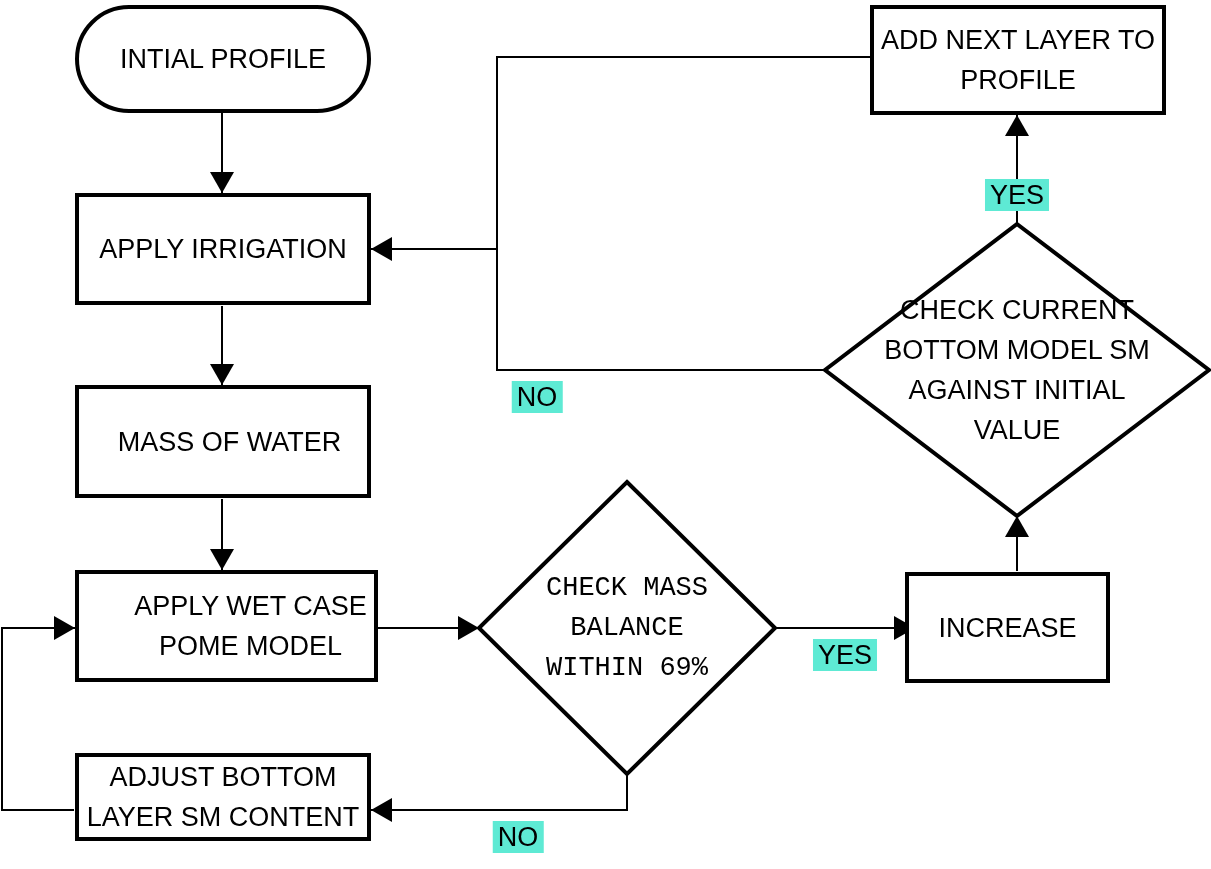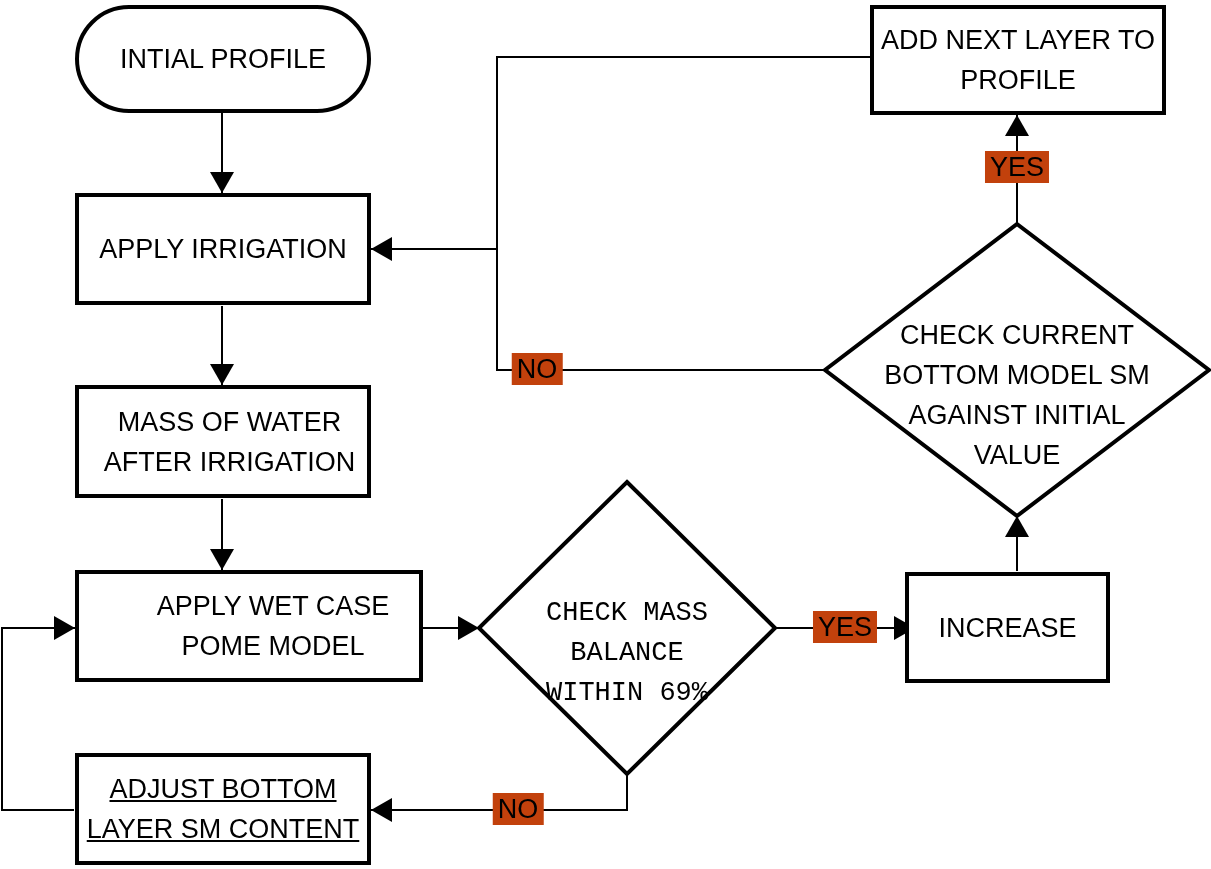--- a/index.html
+++ b/index.html
@@ -43,30 +43,30 @@
   .decision-label {
     position: absolute;
     display: flex;
     flex-direction: column;
     align-items: center;
     justify-content: center;
     text-align: center;
     font-size: 27px;
     line-height: 40px;
     white-space: nowrap;
-    margin-top: 25px;
   }
   .edge-label {
     position: absolute;
     transform: translate(-50%, -50%);
-    background: #c2410c;
+    background: #5eead4;
     padding: 0 5px;
     font-size: 27px;
     line-height: 32px;
     white-space: nowrap;
+    margin-top: 28px;
   }
 </style>
 </head>
 <body>
 
 <div class="canvas">
 
   <svg class="wires" viewBox="0 0 1211 869" xmlns="http://www.w3.org/2000/svg">
     <defs>
       <marker id="arrow" markerUnits="userSpaceOnUse" markerWidth="21" markerHeight="24" viewBox="0 0 21 24" refX="21" refY="12" orient="auto">
@@ -93,29 +93,28 @@
   <div class="node terminator" style="left:75px; top:5px; width:296px; height:108px;">
     <div>INTIAL PROFILE</div>
   </div>
 
   <div class="node" style="left:75px; top:193px; width:296px; height:112px;">
     <div>APPLY IRRIGATION</div>
   </div>
 
   <div class="node" style="left:75px; top:385px; width:296px; height:113px;padding-left:13px;">
     <div>MASS OF WATER</div>
-    <div>AFTER IRRIGATION</div>
   </div>
 
-  <div class="node" style="left:75px; top:570px; width:348px; height:112px;padding-left:48px;">
+  <div class="node" style="left:75px; top:570px; width:303px; height:112px;padding-left:48px;">
     <div>APPLY WET CASE</div>
     <div>POME MODEL</div>
   </div>
 
-  <div class="node" style="left:75px; top:753px; width:296px; height:112px;text-decoration:underline;">
+  <div class="node" style="left:75px; top:753px; width:296px; height:88px;">
     <div>ADJUST BOTTOM</div>
     <div>LAYER SM CONTENT</div>
   </div>
 
   <div class="node" style="left:905px; top:572px; width:205px; height:111px;">
     <div>INCREASE</div>
   </div>
 
   <div class="node" style="left:870px; top:5px; width:296px; height:110px;text-align:center;">
     <div>ADD NEXT LAYER TO</div>

